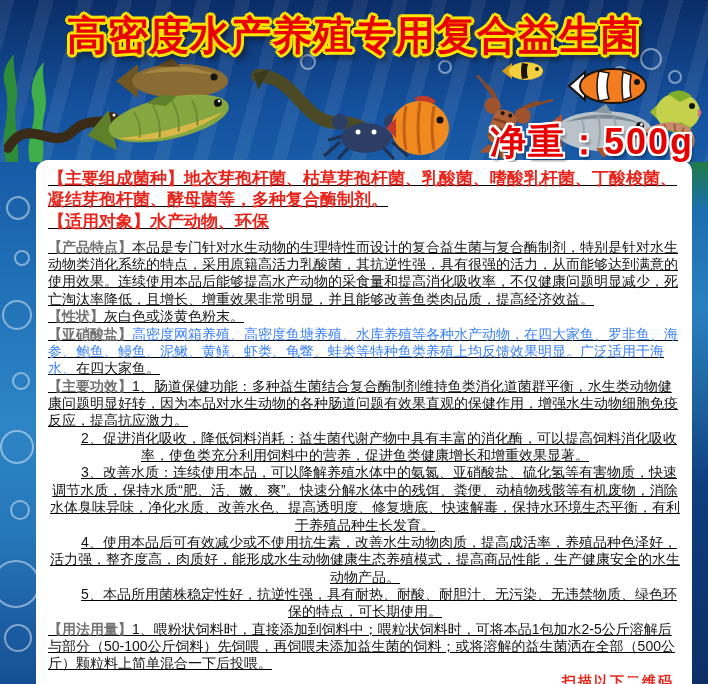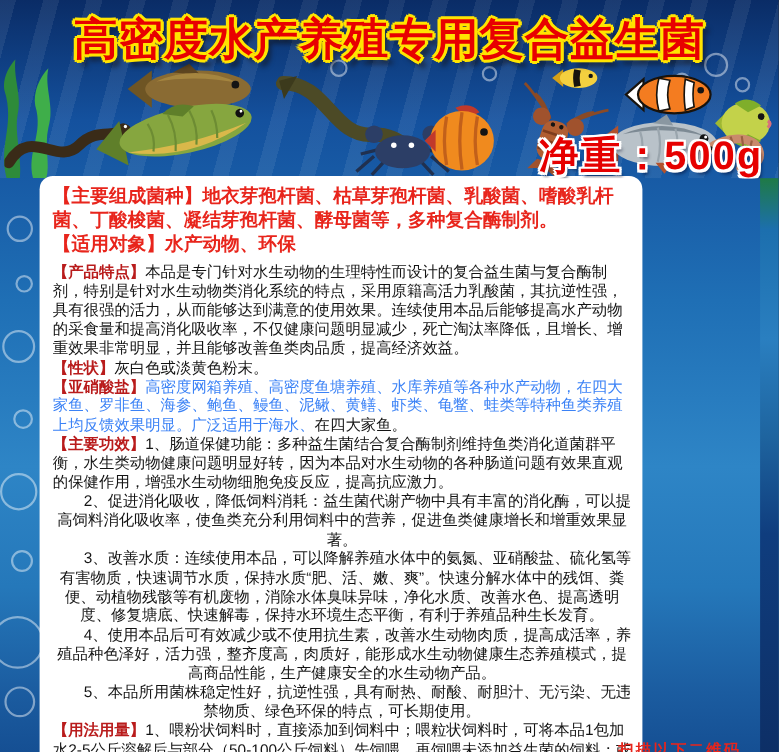--- a/index.html
+++ b/index.html
@@ -13,27 +13,27 @@
     font-size:40px;font-weight:bold;letter-spacing:1px;color:#e80000;
     text-shadow:-3px 0 0 #ffe400,3px 0 0 #ffe400,0 -3px 0 #ffe400,0 3px 0 #ffe400,
       -2px -2px 0 #ffe400,2px -2px 0 #ffe400,-2px 2px 0 #ffe400,2px 2px 0 #ffe400,
       5px 6px 5px rgba(20,10,0,.55);}
   .netweight{position:absolute;right:14px;top:118px;z-index:6;white-space:nowrap;
     font-size:36px;font-weight:bold;letter-spacing:2px;color:#e60000;
     text-shadow:-2px 0 0 #fff,2px 0 0 #fff,0 -2px 0 #fff,0 2px 0 #fff,
       -2px -2px 0 #fff,2px -2px 0 #fff,-2px 2px 0 #fff,2px 2px 0 #fff,3px 4px 3px rgba(0,0,30,.45);}
   .art{position:absolute;z-index:2;}
   .bub{position:absolute;border:2px solid rgba(255,255,255,.45);border-radius:50%;z-index:1;}
-  .panel{position:absolute;left:36px;top:160px;width:548px;height:524px;z-index:4;
+  .panel{position:absolute;left:36px;top:160px;width:656px;height:524px;z-index:4;
     background:#ffffff;border-radius:12px 12px 0 0;box-sizing:border-box;
-    padding:8px 10px 2px 12px;overflow:hidden;}
+    padding:8px 10px 2px 12px;overflow:hidden;text-decoration:underline;}
   .intro p{margin:0;color:#e8251c;font-size:17px;line-height:1.25;font-weight:600;}
   .bodytext{margin-top:7px;}
   .bodytext p{margin:0;font-size:14px;line-height:1.24;color:#141414;}
-  .hdr{color:#b91c1c;font-weight:700;}
+  .hdr{color:#737373;font-weight:700;}
   .redtxt{color:#3b82f6;}
   .ind{text-indent:2em;text-align:center;}
   .rightshade{position:absolute;right:0;top:162px;bottom:0;width:17px;z-index:3;
     background:linear-gradient(180deg,#1f7a46 0%,#1c6fae 9%,#2a7fc0 28%,#1e649f 45%,#0f3d7e 62%,#0d2f66 100%);}
   .scan{position:absolute;right:34px;bottom:-7px;z-index:7;color:#e8251c;font-size:14px;
     font-weight:600;letter-spacing:2px;white-space:nowrap;}
 </style>
 </head>
 <body>
 

